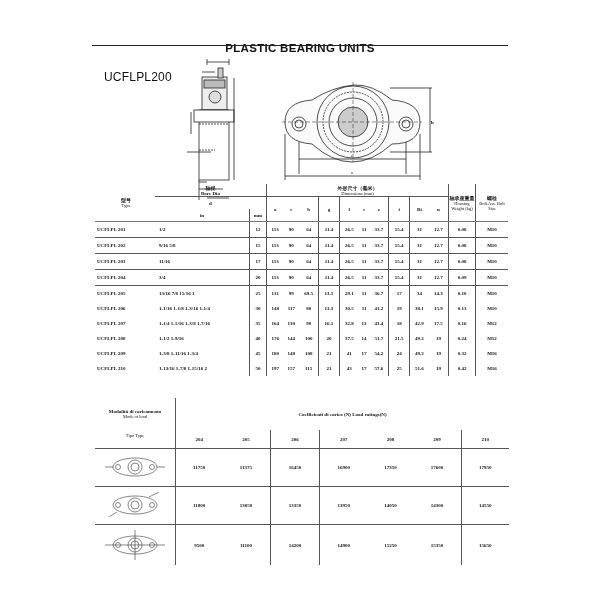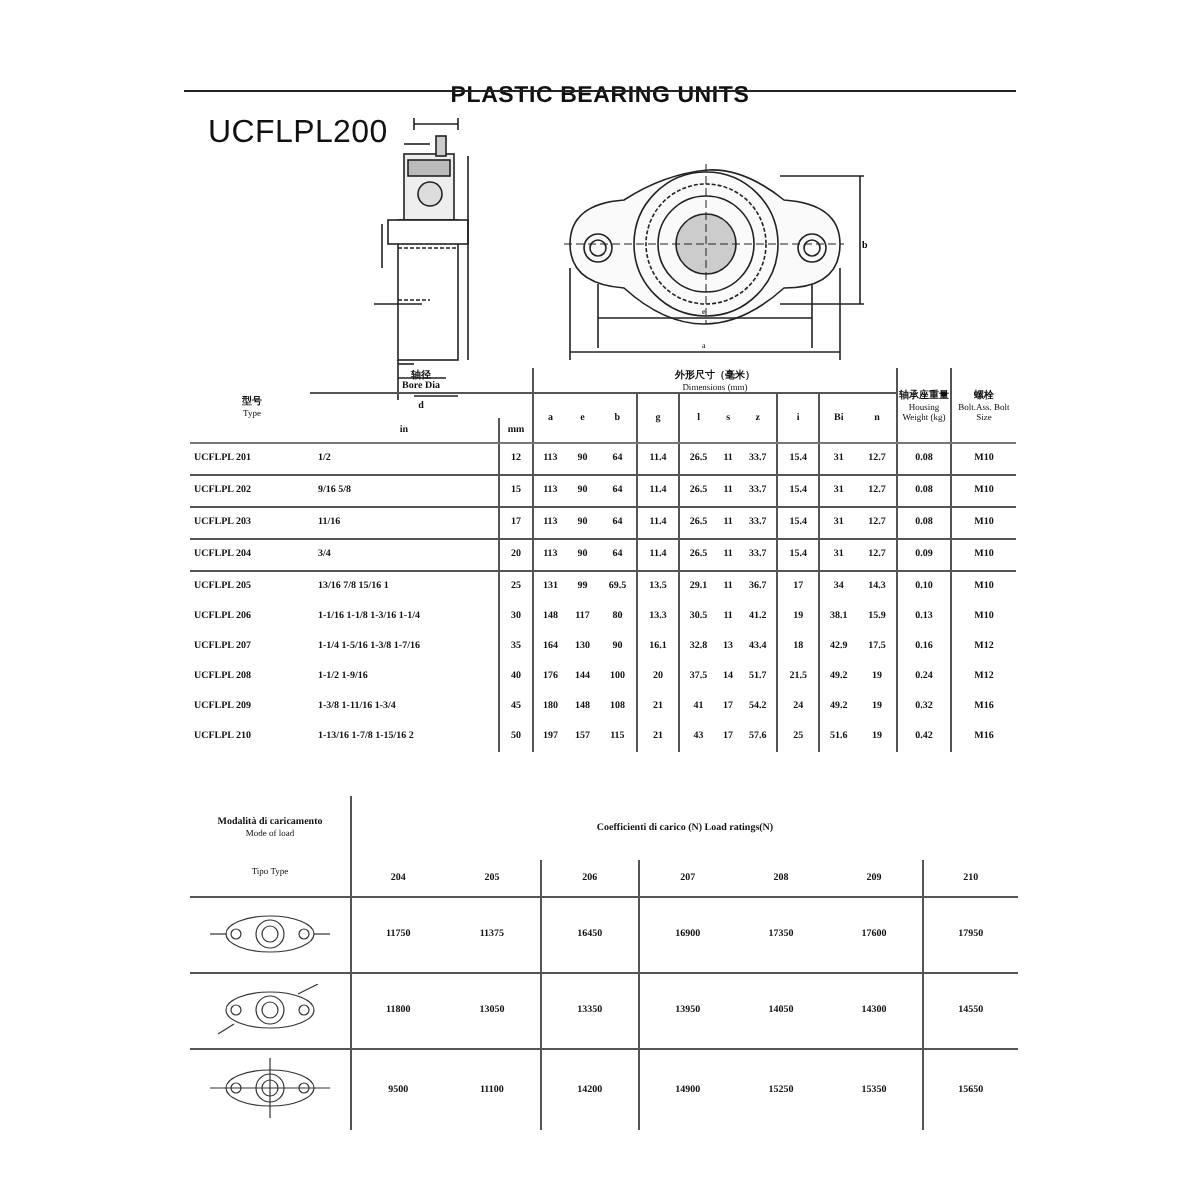--- a/index.html
+++ b/index.html
@@ -1,19 +1,19 @@
 <!DOCTYPE html>
 <html><head>
   <meta charset="utf-8">
   <style>
     html, body { margin:0; padding:0; background:#fff; }
     body { width:600px; height:600px; position:relative; overflow:hidden; font-family:"Liberation Serif", serif; color:#111; }
     .title { position:absolute; top:22px; left:0; width:600px; text-align:center; font-family:"Liberation Sans", sans-serif; font-size:11.5px; font-weight:bold; letter-spacing:0.3px;margin-top:20px; }
     .rule { position:absolute; top:45px; left:92px; width:416px; height:1px; background:#222; }
-    .model { position:absolute; top:58px; left:104px; font-family:"Liberation Sans", sans-serif; font-size:16px; letter-spacing:0.2px; }
+    .model { position:absolute; top:70px; left:104px; font-family:"Liberation Sans", sans-serif; font-size:12px; letter-spacing:0.2px; }
     .drawing { position:absolute; }
     table { border-collapse:collapse; position:absolute; }
     .t1 { top:184px; left:95px; width:413px; font-size:5px; font-weight:bold; }
     .t1 td, .t1 th { padding:0; text-align:center; height:15px; font-weight:bold; }
     .t1 th { font-weight:bold; }
     .t1 .hdr th { height:12px; }
     .t1 .typecol { text-align:left; padding-left:2px; width:58px; }
     .t1 .incol { text-align:left; padding-left:4px; width:90px; }
     .vl { border-left:1px solid #555; }
     .bt { border-top:1px solid #555; }

